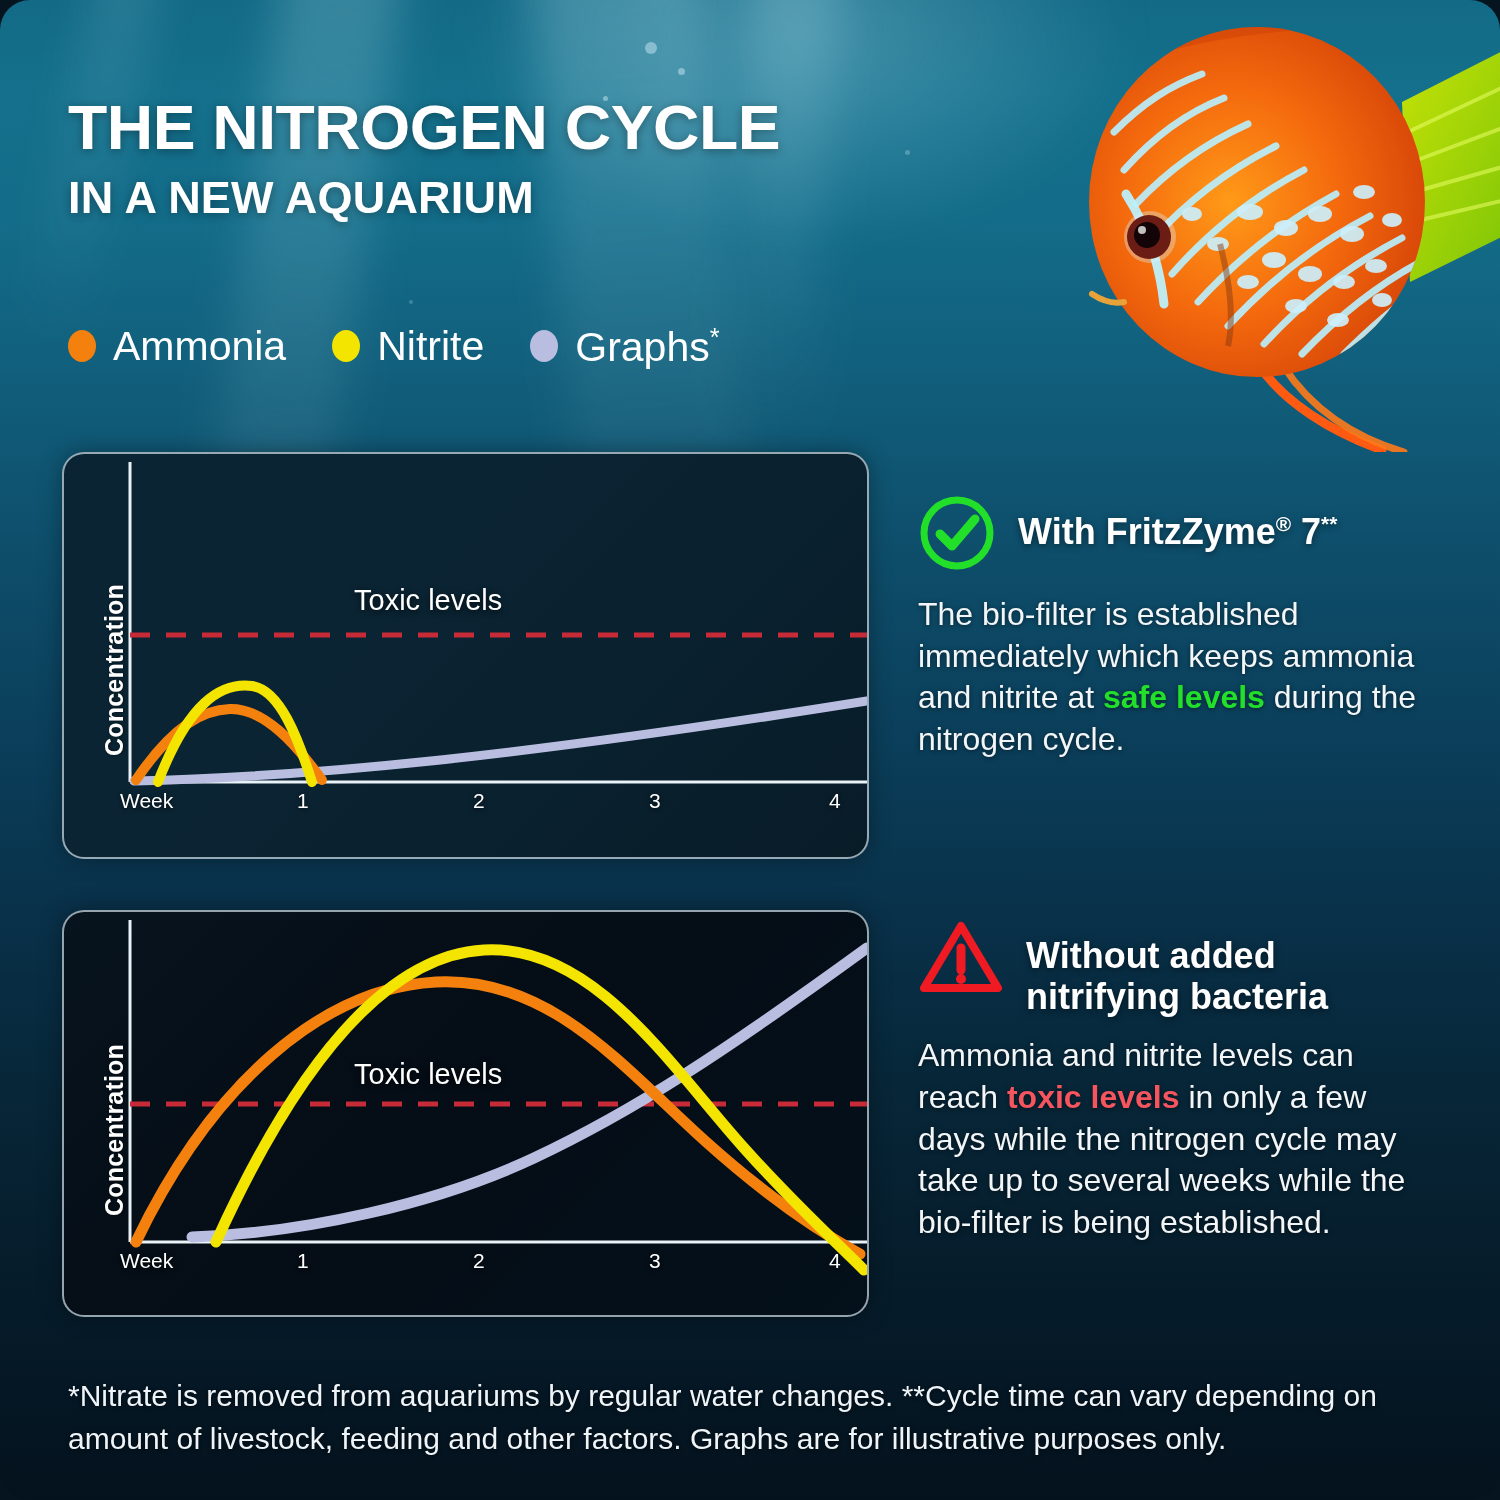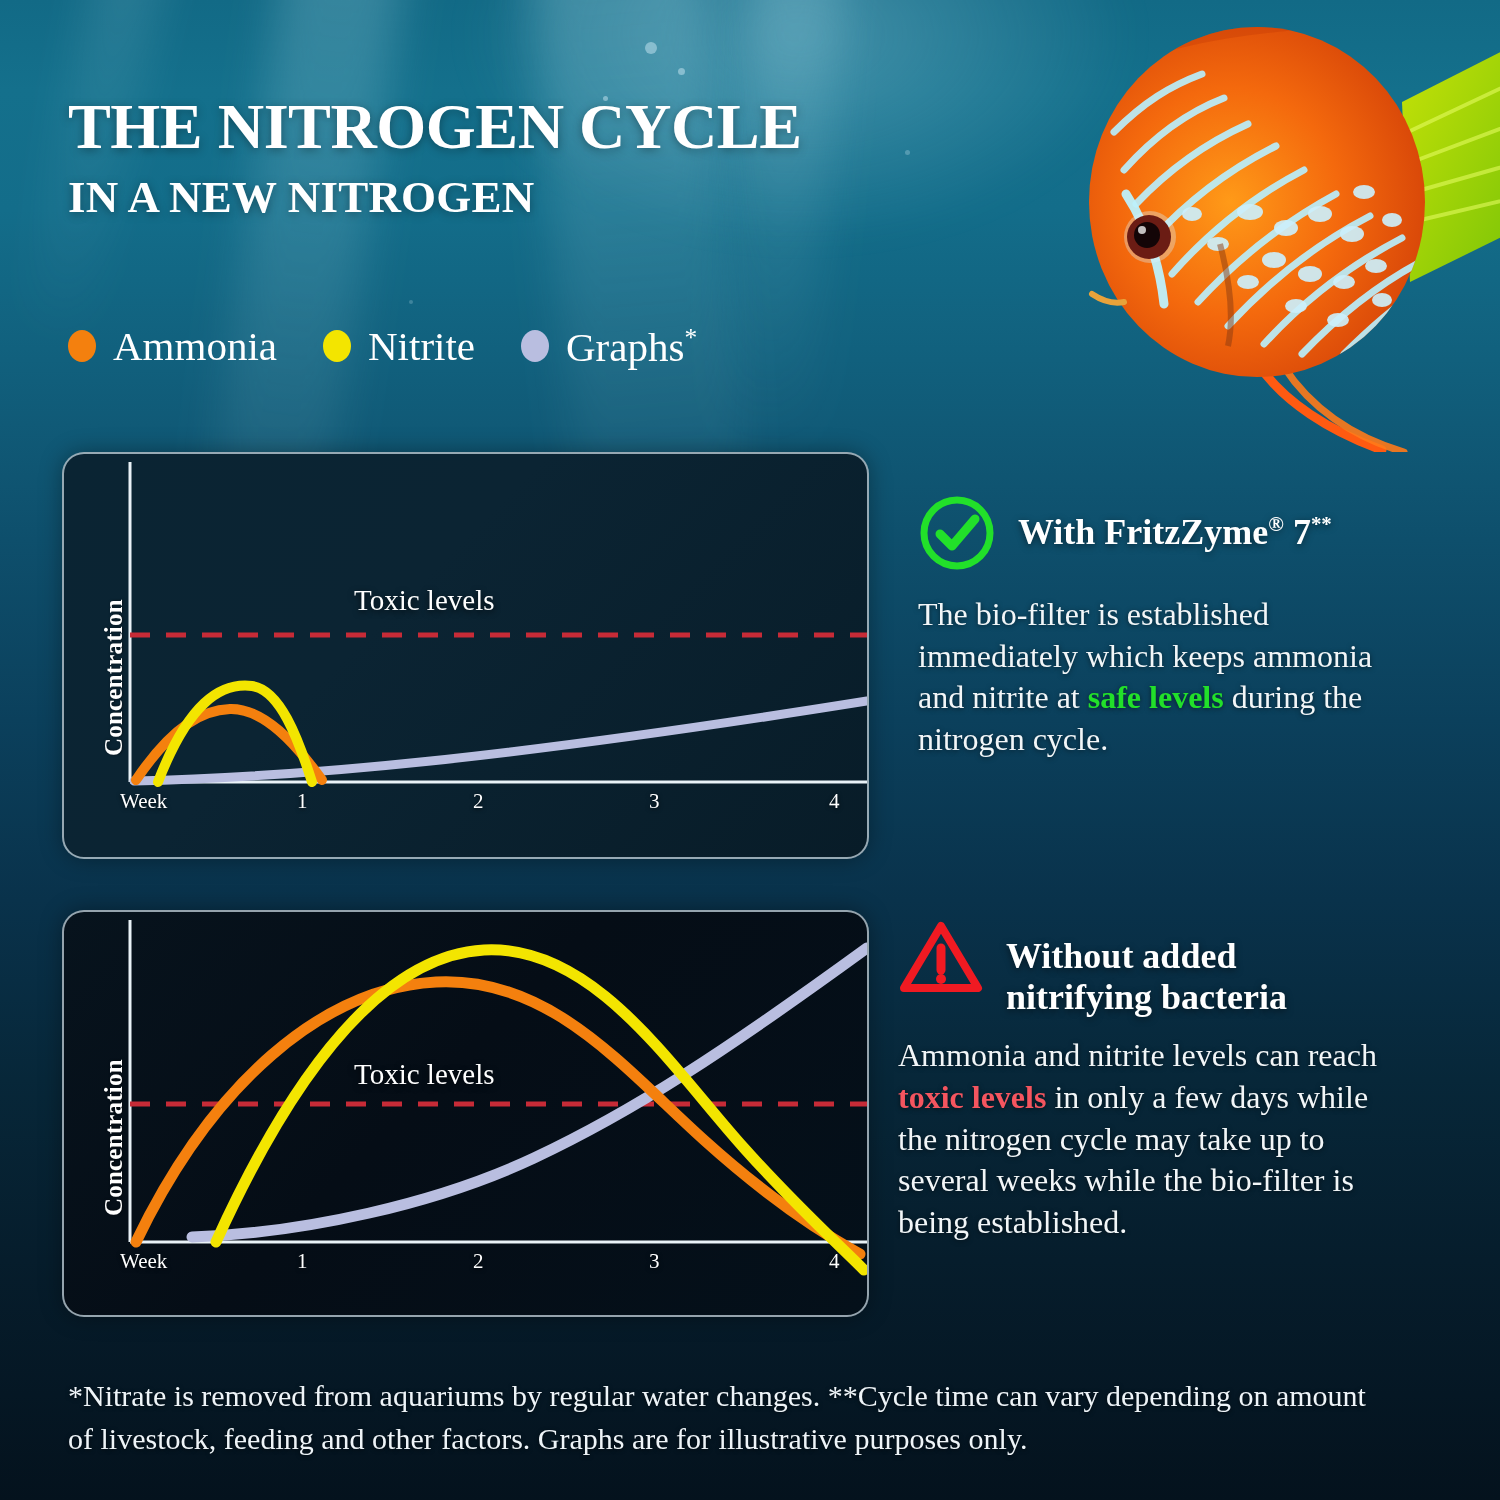--- a/index.html
+++ b/index.html
@@ -5,33 +5,34 @@
   html, body {
     margin: 0;
     padding: 0;
     background: #06141f;
   }
   .stage {
     position: relative;
     width: 1500px;
     height: 1500px;
     overflow: hidden;
-    font-family: Liberation Serif, serif;
+    font-family: Liberation Sans, sans-serif;
     background: linear-gradient(180deg,
         #126a86 0%,
         #14708c 6%,
         #136d8a 14%,
         #11607d 24%,
         #0e4f6c 36%,
         #0b405c 48%,
         #09324b 60%,
         #072739 72%,
         #061d2c 84%,
         #051724 93%,
         #04121d 100%);
+    border-radius: 30px;
   }
   
   .rays {
     position: absolute;
     inset: 0;
     pointer-events: none;
   }
   .ray {
     position: absolute;
     top: -10%;
@@ -172,21 +173,21 @@
     text-shadow: 0 2px 6px rgba(0,0,0,0.75);
   }
 
   
   .callout {
     position: absolute;
     z-index: 6;
     width: 500px;
   }
   #callout-1 { left: 918px; top: 492px; }
-  #callout-2 { left: 898px; top: 916px; }
+  #callout-2 { left: 918px; top: 916px; }
 
   .callout-head {
     display: flex;
     align-items: flex-start;
     gap: 22px;
   }
   .callout-head .ico { flex: none; margin-top: 2px; }
   .callout-title {
     color: #ffffff;
     font-size: 36px;
@@ -306,21 +307,21 @@
       <circle cx="90" cy="248" r="4" fill="#ffffff" opacity="0.75"></circle>
 
       <path d="M40 312 C 52 320, 62 322, 72 320" stroke="#e8a23a" stroke-width="6" fill="none" stroke-linecap="round"></path>
 
       <path d="M168 262 C 178 300, 182 336, 176 364" stroke="#8a3a10" stroke-width="6" fill="none" opacity="0.5"></path>
     </svg>
   </div>
 
   <div class="title-wrap">
     <div class="title-main">THE NITROGEN CYCLE</div>
-    <div class="title-sub">IN A NEW NITROGEN</div>
+    <div class="title-sub">IN A NEW AQUARIUM</div>
   </div>
 
   <div class="legend">
     <div class="legend-item">
       <span class="legend-dot" style="background:#F4800E"></span>
       <span class="legend-label">Ammonia</span>
     </div>
     <div class="legend-item">
       <span class="legend-dot" style="background:#F3E500"></span>
       <span class="legend-label">Nitrite</span>

